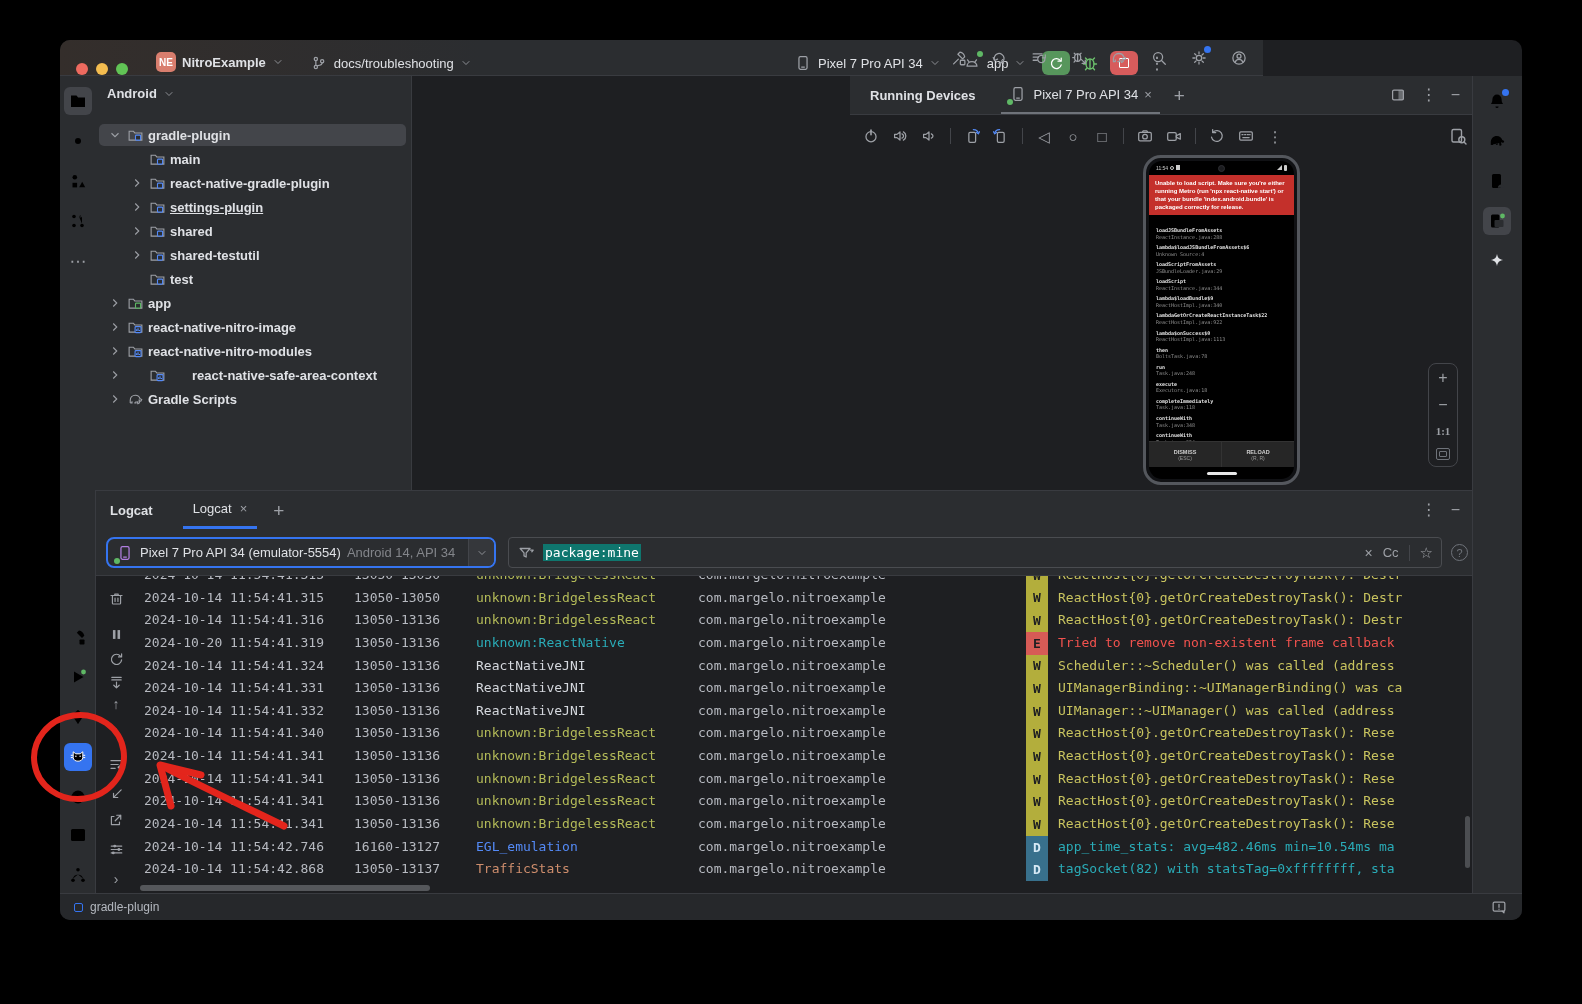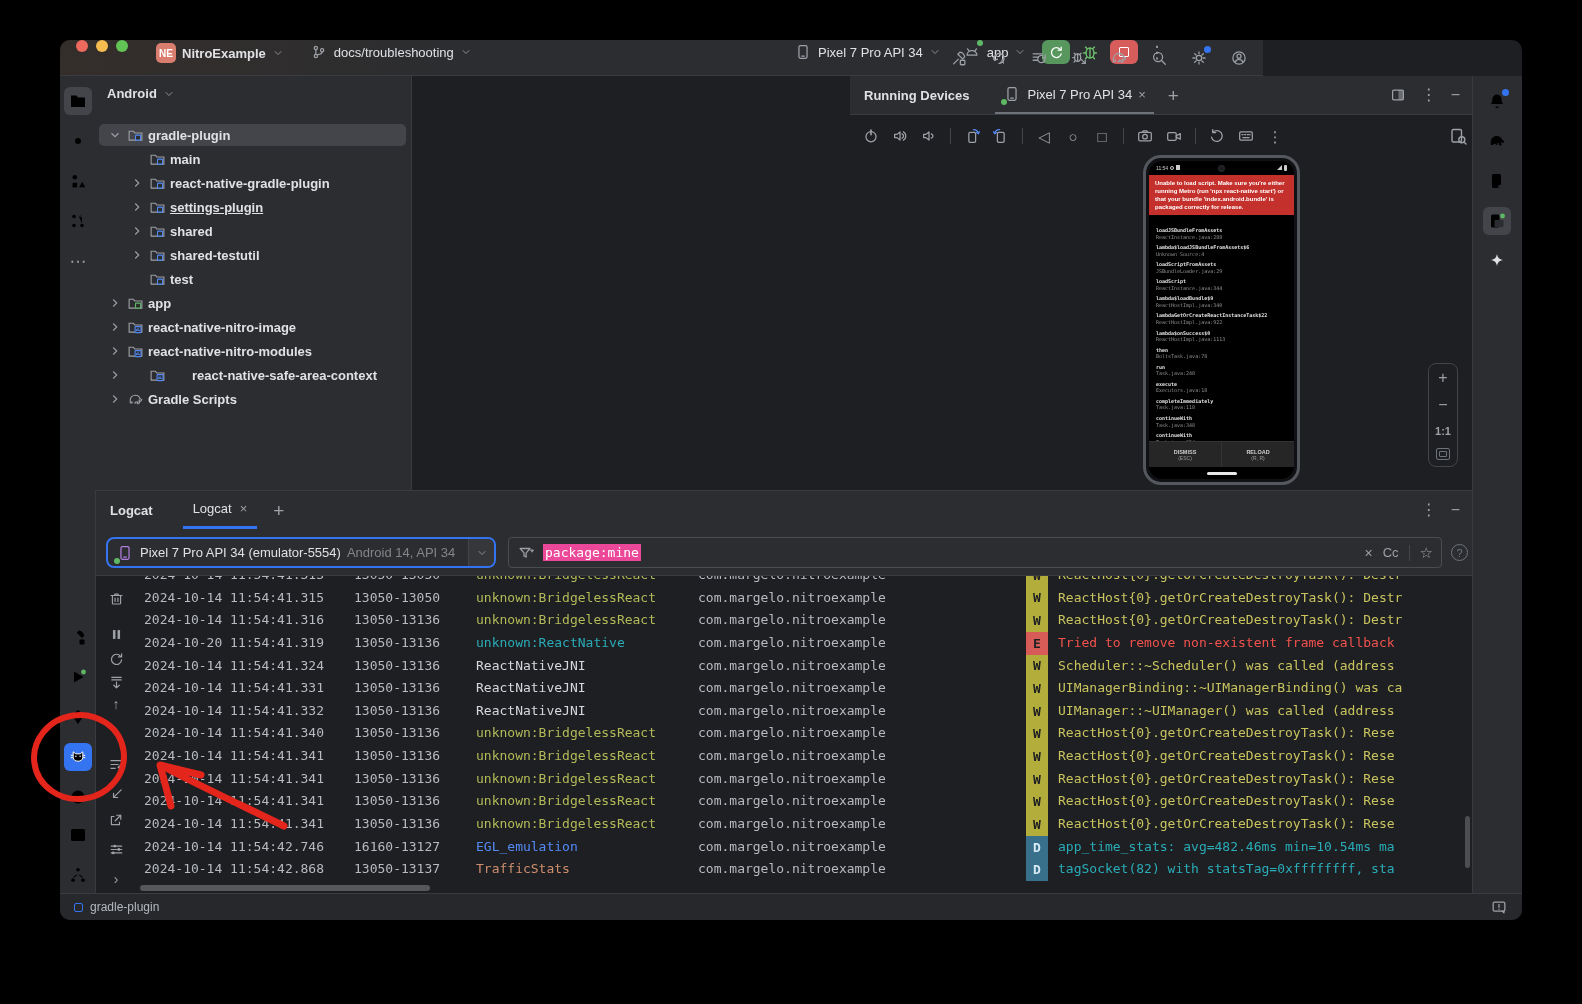--- a/index.html
+++ b/index.html
@@ -11,21 +11,21 @@
   body{background:#000;font-family:"Liberation Sans",sans-serif;-webkit-font-smoothing:antialiased;}
   #stage{position:relative;width:1582px;height:1004px;background:#000;overflow:hidden;}
   #win{position:absolute;left:60px;top:40px;width:1462px;height:880px;background:var(--bg);
        border-radius:10px;overflow:hidden;color:var(--text);font-size:13px;}
   .abs{position:absolute;}
   .ic{display:inline-flex;align-items:center;justify-content:center;color:var(--muted);}
   .ic svg{stroke:currentColor;fill:none;stroke-width:1.4;stroke-linecap:round;stroke-linejoin:round;}
   .glyph{color:var(--muted);font-size:15px;line-height:1;display:inline-flex;align-items:center;justify-content:center;}
   
   #titlebar{left:0;top:0;width:1203px;height:36px;background:linear-gradient(90deg,#342e2b,#2b2d30 420px);
-            border-bottom:1px solid var(--border);display:flex;align-items:flex-start;}
+            border-bottom:1px solid var(--border);display:flex;align-items:flex-end;}
   .tl{width:12px;height:12px;border-radius:50%;margin-right:8px;}
   .widget{display:flex;align-items:center;gap:6px;padding:3px 6px;border-radius:6px;}
   .chev svg{width:12px;height:12px;}
   #proj-badge{width:20px;height:20px;border-radius:5px;background:#d97e6e;color:#fff;font-weight:bold;
               font-size:10px;display:flex;align-items:center;justify-content:center;}
   .tbtn{width:28px;height:24px;border-radius:6px;display:flex;align-items:center;justify-content:center;}
   #titlebar-right{position:absolute;right:14px;top:0;height:36px;display:flex;align-items:center;gap:20px;}
   #titlebar-right .ic{position:relative;width:20px;height:20px;}
   .bluedot{position:absolute;right:-2px;top:-2px;width:7px;height:7px;border-radius:50%;background:var(--accent);}
   .greendot{position:absolute;width:6px;height:6px;border-radius:50%;background:var(--green);}
@@ -70,37 +70,37 @@
   .st-src{color:#8f8f8f;font-size:5px;line-height:6px;margin-bottom:4.6px;}
   #pbtns{position:absolute;left:0;right:0;bottom:12px;height:26px;background:#262626;display:flex;border-top:1px solid #333;}
   .pbtn{flex:1;display:flex;flex-direction:column;align-items:center;justify-content:center;color:#cfcfcf;}
   .pbtn .l1{font-size:5.5px;font-weight:bold;}
   .pbtn .l2{font-size:5px;color:#9a9a9a;}
   #phome{position:absolute;left:50%;bottom:4px;width:30px;height:3px;margin-left:-15px;border-radius:2px;background:#e8e8e8;}
   
   #zoombox{left:578px;top:287px;width:30px;height:104px;border:1px solid var(--sel);border-radius:8px;
            display:flex;flex-direction:column;align-items:center;justify-content:space-between;padding:6px 0;}
   #zoombox .glyph{font-size:16px;}
-  #zoom-actual{font-size:11px;font-weight:bold;color:var(--muted);}
+  #zoom-actual{font-size:11px;font-weight:bold;color:var(--muted);font-family:Liberation Serif, serif;}
   .fit-ic{width:14px;height:12px;border:1.4px solid var(--dim);border-radius:2px;position:relative;}
   .fit-ic:after{content:"";position:absolute;inset:2px;border:1px solid var(--dim);border-radius:1px;}
   
   #logcat{left:36px;top:450px;width:1376px;height:403px;background:var(--bg);border-top:1px solid var(--border);}
   #lc-tabs{position:absolute;left:0;top:0;width:1376px;height:38px;background:var(--panel);display:flex;align-items:center;}
   #lc-tab{display:flex;align-items:center;gap:8px;height:37px;padding:0 10px;border-bottom:3px solid var(--accent);}
   #lc-filter-row{position:absolute;left:0;top:38px;width:1376px;height:47px;background:var(--panel);border-bottom:1px solid var(--border);}
   #lc-device{position:absolute;left:10px;top:8px;width:390px;height:31px;border:2px solid var(--accent);
              border-radius:8px;background:#2b2d30;display:flex;align-items:center;overflow:hidden;}
   #lc-device .name{color:var(--text);white-space:nowrap;}
   #lc-device .details{color:#83858a;white-space:nowrap;overflow:hidden;}
   #lc-dev-chev{margin-left:auto;width:26px;align-self:stretch;background:#35373b;border-left:1px solid var(--sel);
                display:flex;align-items:center;justify-content:center;flex:0 0 26px;}
   #lc-filter{position:absolute;left:412px;top:8px;width:934px;height:31px;border:1px solid #4a4c50;border-radius:4px;
              display:flex;align-items:center;padding:0 8px;gap:8px;}
-  #filter-query{font-family:"DejaVu Sans Mono",monospace;font-size:13px;color:#fff;background:#ec4899;padding:1px 2px;}
+  #filter-query{font-family:"DejaVu Sans Mono",monospace;font-size:13px;color:#fff;background:#0f766e;padding:1px 2px;}
   #lc-filter .right{margin-left:auto;display:flex;align-items:center;gap:10px;color:var(--muted);}
   #lc-help{position:absolute;left:1355px;top:15px;width:17px;height:17px;border:1.4px solid var(--dim);border-radius:50%;
            color:var(--dim);font-size:11px;display:flex;align-items:center;justify-content:center;}
   #lc-gutter{position:absolute;left:0;top:85px;width:40px;bottom:0;}
   #lc-gutter .gbtn{position:absolute;left:10px;width:20px;height:20px;display:flex;align-items:center;justify-content:center;}
   #log-rows{position:absolute;left:44px;top:85px;right:6px;height:306px;overflow:hidden;
             font-family:"DejaVu Sans Mono",monospace;font-size:13px;}
   .lrow{position:relative;height:22.65px;white-space:pre;}
   .lrow span{position:absolute;top:3px;}
   .c-time{left:4px;color:#b7bac1;}
@@ -549,21 +549,21 @@
               </svg>
               <span class="tlabel">Gradle Scripts</span>
             </span>
           </div>
         </div>
     </div>
 
 
     <div id="devices" class="abs">
       <div id="dev-head">
-        <b style="margin-left:14px;">Running Devices</b>
+        <b style="margin-left:20px;">Running Devices</b>
         <div id="dev-tab" style="margin-left:26px;">
           <i style="position:relative;" class="ic">
               <svg viewBox="0 0 20 20" width="18" height="18">
                 <rect x="5.5" y="3" width="9" height="14" rx="1.6"></rect>
                 <path d="M8.5 14.5h3"></path>
               </svg>
               <span class="greendot" style="left:-2px;bottom:-2px;"></span>
             </i>
           <span>Pixel 7 Pro API 34</span>
           <span class="glyph" style="font-size:13px;">×</span>

